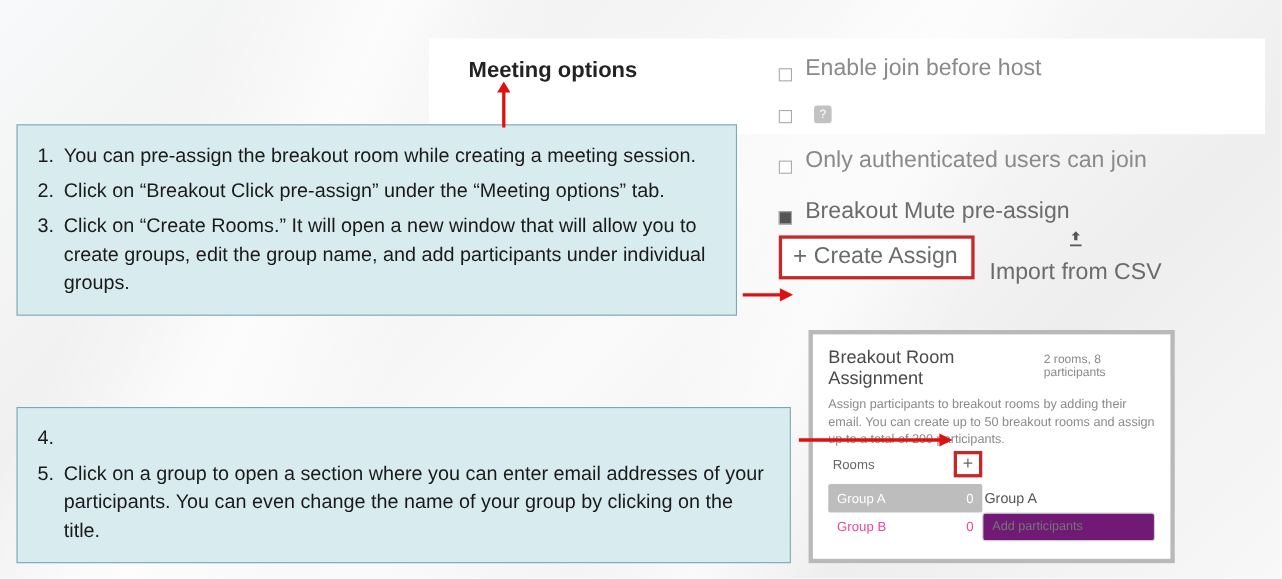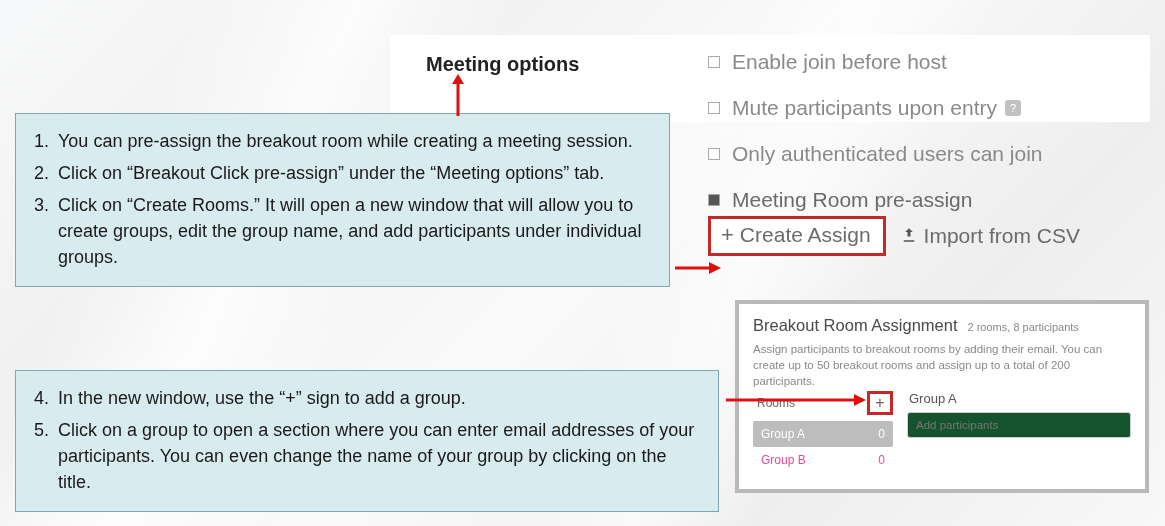--- a/index.html
+++ b/index.html
@@ -58,21 +58,21 @@
     margin-bottom: 26px;
   }
   .mo-options {
     position: absolute;
     left: 318px;
     top: 15px;
     width: 430px;
   }
   .mo-row {
     display: flex;
-    align-items: center;
+    align-items: flex-end;
     font-size: 21px;
     color: #8a8a8a;
     margin-bottom: 22px;
     filter: blur(0.4px);
   }
   .mo-row.sharp { filter: none; color: #6b6b6b; }
   .cb {
     width: 12px; height: 12px; border: 1px solid #aaa; margin-right: 12px; flex-shrink: 0;
     background: #fff;
   }
@@ -98,40 +98,41 @@
     align-items: center;
     gap: 6px;
     background: #fff;
   }
   .import-link {
     font-size: 21px;
     color: #6b6b6b;
     display: inline-flex;
     align-items: center;
     gap: 6px;
+    flex-direction: column;
   }
   .plus-glyph { font-weight: 400; font-size: 22px; line-height: 1; }
   .upload-glyph { font-size: 20px; line-height: 1; color: #555;}
 
   
   .bra-dialog {
     position: absolute;
     top: 300px;
     left: 735px;
-    width: 414px;
+    width: 333px;
     background: #fff;
     border: 4px solid #b9b9b9;
     z-index: 6;
     padding: 12px 14px 16px 14px;
   }
   .bra-header { display: flex; align-items: baseline; gap: 10px; margin-bottom: 6px;}
   .bra-title { font-size: 16.5px; color: #4a4a4a; }
   .bra-sub { font-size: 11px; color: #8a8a8a; }
   .bra-desc { font-size: 11.5px; color: #8a8a8a; line-height: 1.4; }
-  .bra-body { display: flex; gap: 14px; align-items: flex-start; }
+  .bra-body { display: flex; align-items: flex-end; }
   .rooms-col { width: 140px; }
   .rooms-head { display: flex; align-items: center; justify-content: space-between; font-size: 12px; color: #666; padding: 2px 2px 6px 4px;}
   .add-room-btn {
     border: 3px solid #c62828;
     width: 26px; height: 24px;
     display: inline-flex; align-items: center; justify-content: center;
     font-size: 16px; color: #666; background: #fff;
     margin-right: -2px;
   }
   .room-row {
@@ -143,21 +144,21 @@
   .room-row .count { color: inherit; }
   .group-col { flex: 1; }
   .group-title { font-size: 13px; color: #555; padding: 2px 2px 6px 2px;}
   .add-part-input {
     width: 100%;
     border: 1px solid #cfcfcf;
     border-radius: 3px;
     padding: 6px 8px;
     font-size: 11.5px;
     color: #999;
-    background: #14532d;
+    background: #701a75;
   }
 
   
   .arrow { position: absolute; z-index: 7; pointer-events: none; }
   #arrow-up { top: 74px; left: 448px; }
   #arrow-right { top: 258px; left: 675px; }
   #arrow-right2 { top: 390px; left: 726px; }
 
 </style>
 </head>
@@ -165,30 +166,29 @@
 
 <div class="mo-panel">
   <div class="mo-title">Meeting options</div>
   <div class="mo-options">
     <div class="mo-row">
       <span class="cb"></span>
       <span>Enable join before host</span>
     </div>
     <div class="mo-row">
       <span class="cb"></span>
-      <span>Mute participants upon entry</span>
       <span class="help-badge">?</span>
     </div>
     <div class="mo-row">
       <span class="cb"></span>
       <span>Only authenticated users can join</span>
     </div>
     <div class="mo-row sharp" style="margin-bottom:10px;">
       <span class="cb checked"></span>
-      <span>Meeting Room pre-assign</span>
+      <span>Breakout Mute pre-assign</span>
     </div>
     <div class="mo-actions">
       <span class="create-rooms-btn">
         <span class="plus-glyph">+</span>
         <span>Create Assign</span>
       </span>
       <span class="import-link">
         <span class="upload-glyph">
           <svg width="18" height="18" viewBox="0 0 24 24">
               <path fill="#555" d="M12 3l5 5h-3v6h-4V8H7l5-5zm-7 16h14v2H5v-2z"></path>
@@ -214,21 +214,20 @@
         <span class="num">3.</span>
         <span>Click on “Create Rooms.” It will open a new window that will allow you to create groups, edit the group name, and add participants under individual groups.</span>
       </li>
   </ol>
 </div>
 
 <div id="callout2" class="callout">
   <ol>
     <li>
         <span class="num">4.</span>
-        <span>In the new window, use the “+” sign to add a group.</span>
       </li>
     <li>
         <span class="num">5.</span>
         <span>Click on a group to open a section where you can enter email addresses of your participants. You can even change the name of your group by clicking on the title.</span>
       </li>
   </ol>
 </div>
 
 <div class="bra-dialog">
   <div class="bra-header">

